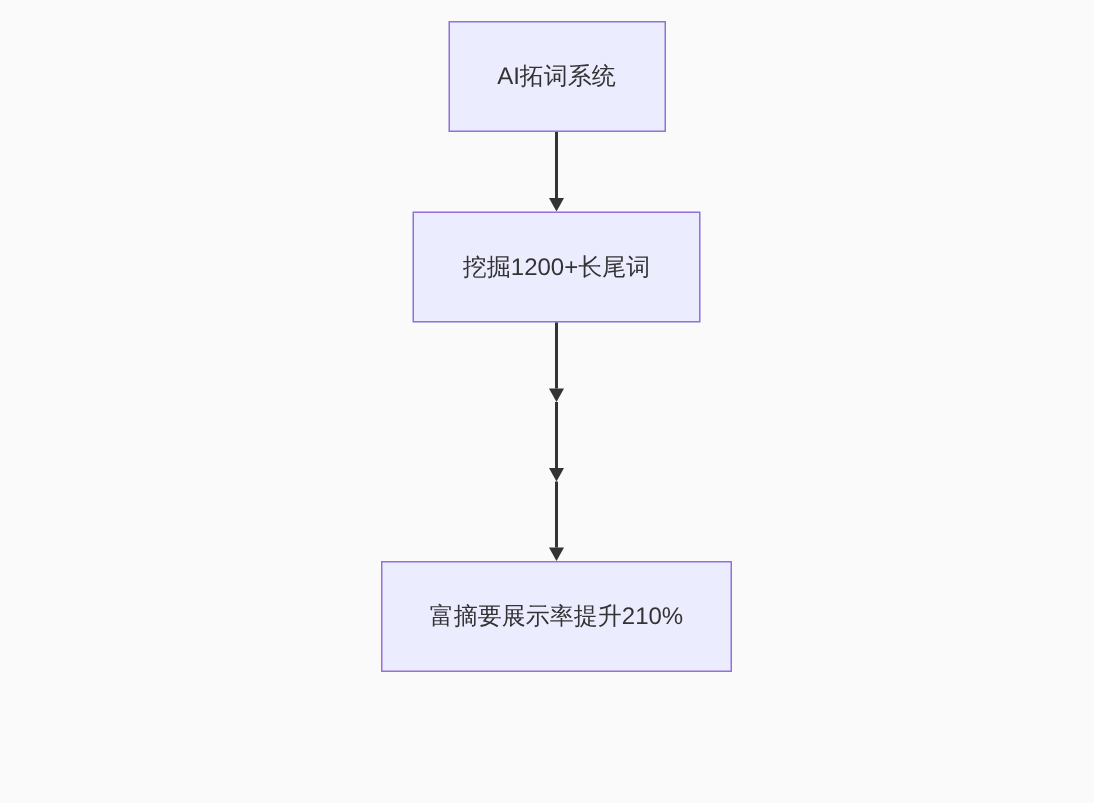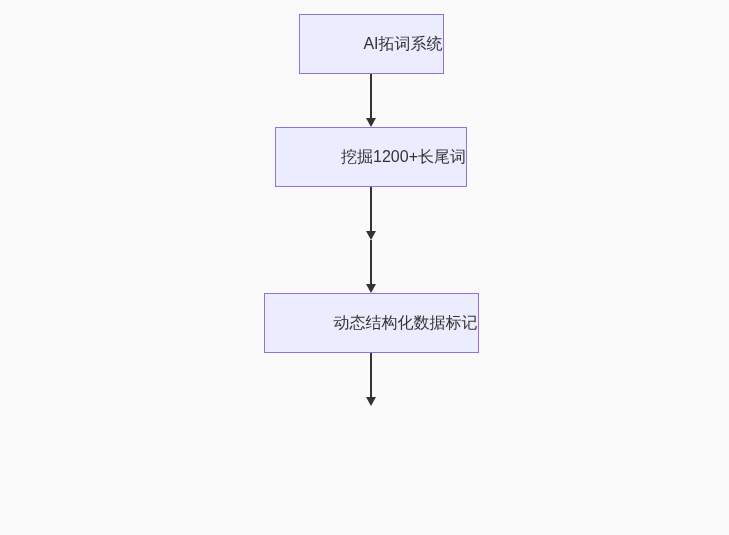--- a/index.html
+++ b/index.html
@@ -25,26 +25,26 @@
   .flow {
     position: absolute;
     left: 254px;
     top: 14px;
     width: 234px;
     display: flex;
     flex-direction: column;
     align-items: center;
   }
   .node {
-    height: 60px;
+    height: 74px;
     background: var(--node-fill);
     border: 1px solid var(--node-border);
     display: flex;
     align-items: center;
-    justify-content: flex-end;
+    justify-content: center;
     color: var(--text);
     font-size: 16px;
     white-space: nowrap;
     flex: none;
   }
   
   .node.n0 { width: 145px; }
   .node.n1 { width: 192px; }
   .node.n2 { width: 223px; }
   .node.n3 { width: 215px; }
@@ -93,24 +93,24 @@
       <div class="line"></div>
       <div class="arrowhead"></div>
     </div>
 
 
     <div class="connector">
       <div class="line"></div>
       <div class="arrowhead"></div>
     </div>
 
-    <div class="node n3">
-      <span>动态结构化数据标记</span>
-    </div>
 
     <div class="connector">
       <div class="line"></div>
       <div class="arrowhead"></div>
     </div>
 
+    <div class="node n4">
+      <span>富摘要展示率提升210%</span>
+    </div>
 
   </div>
 </div>
 
 </body></html>

